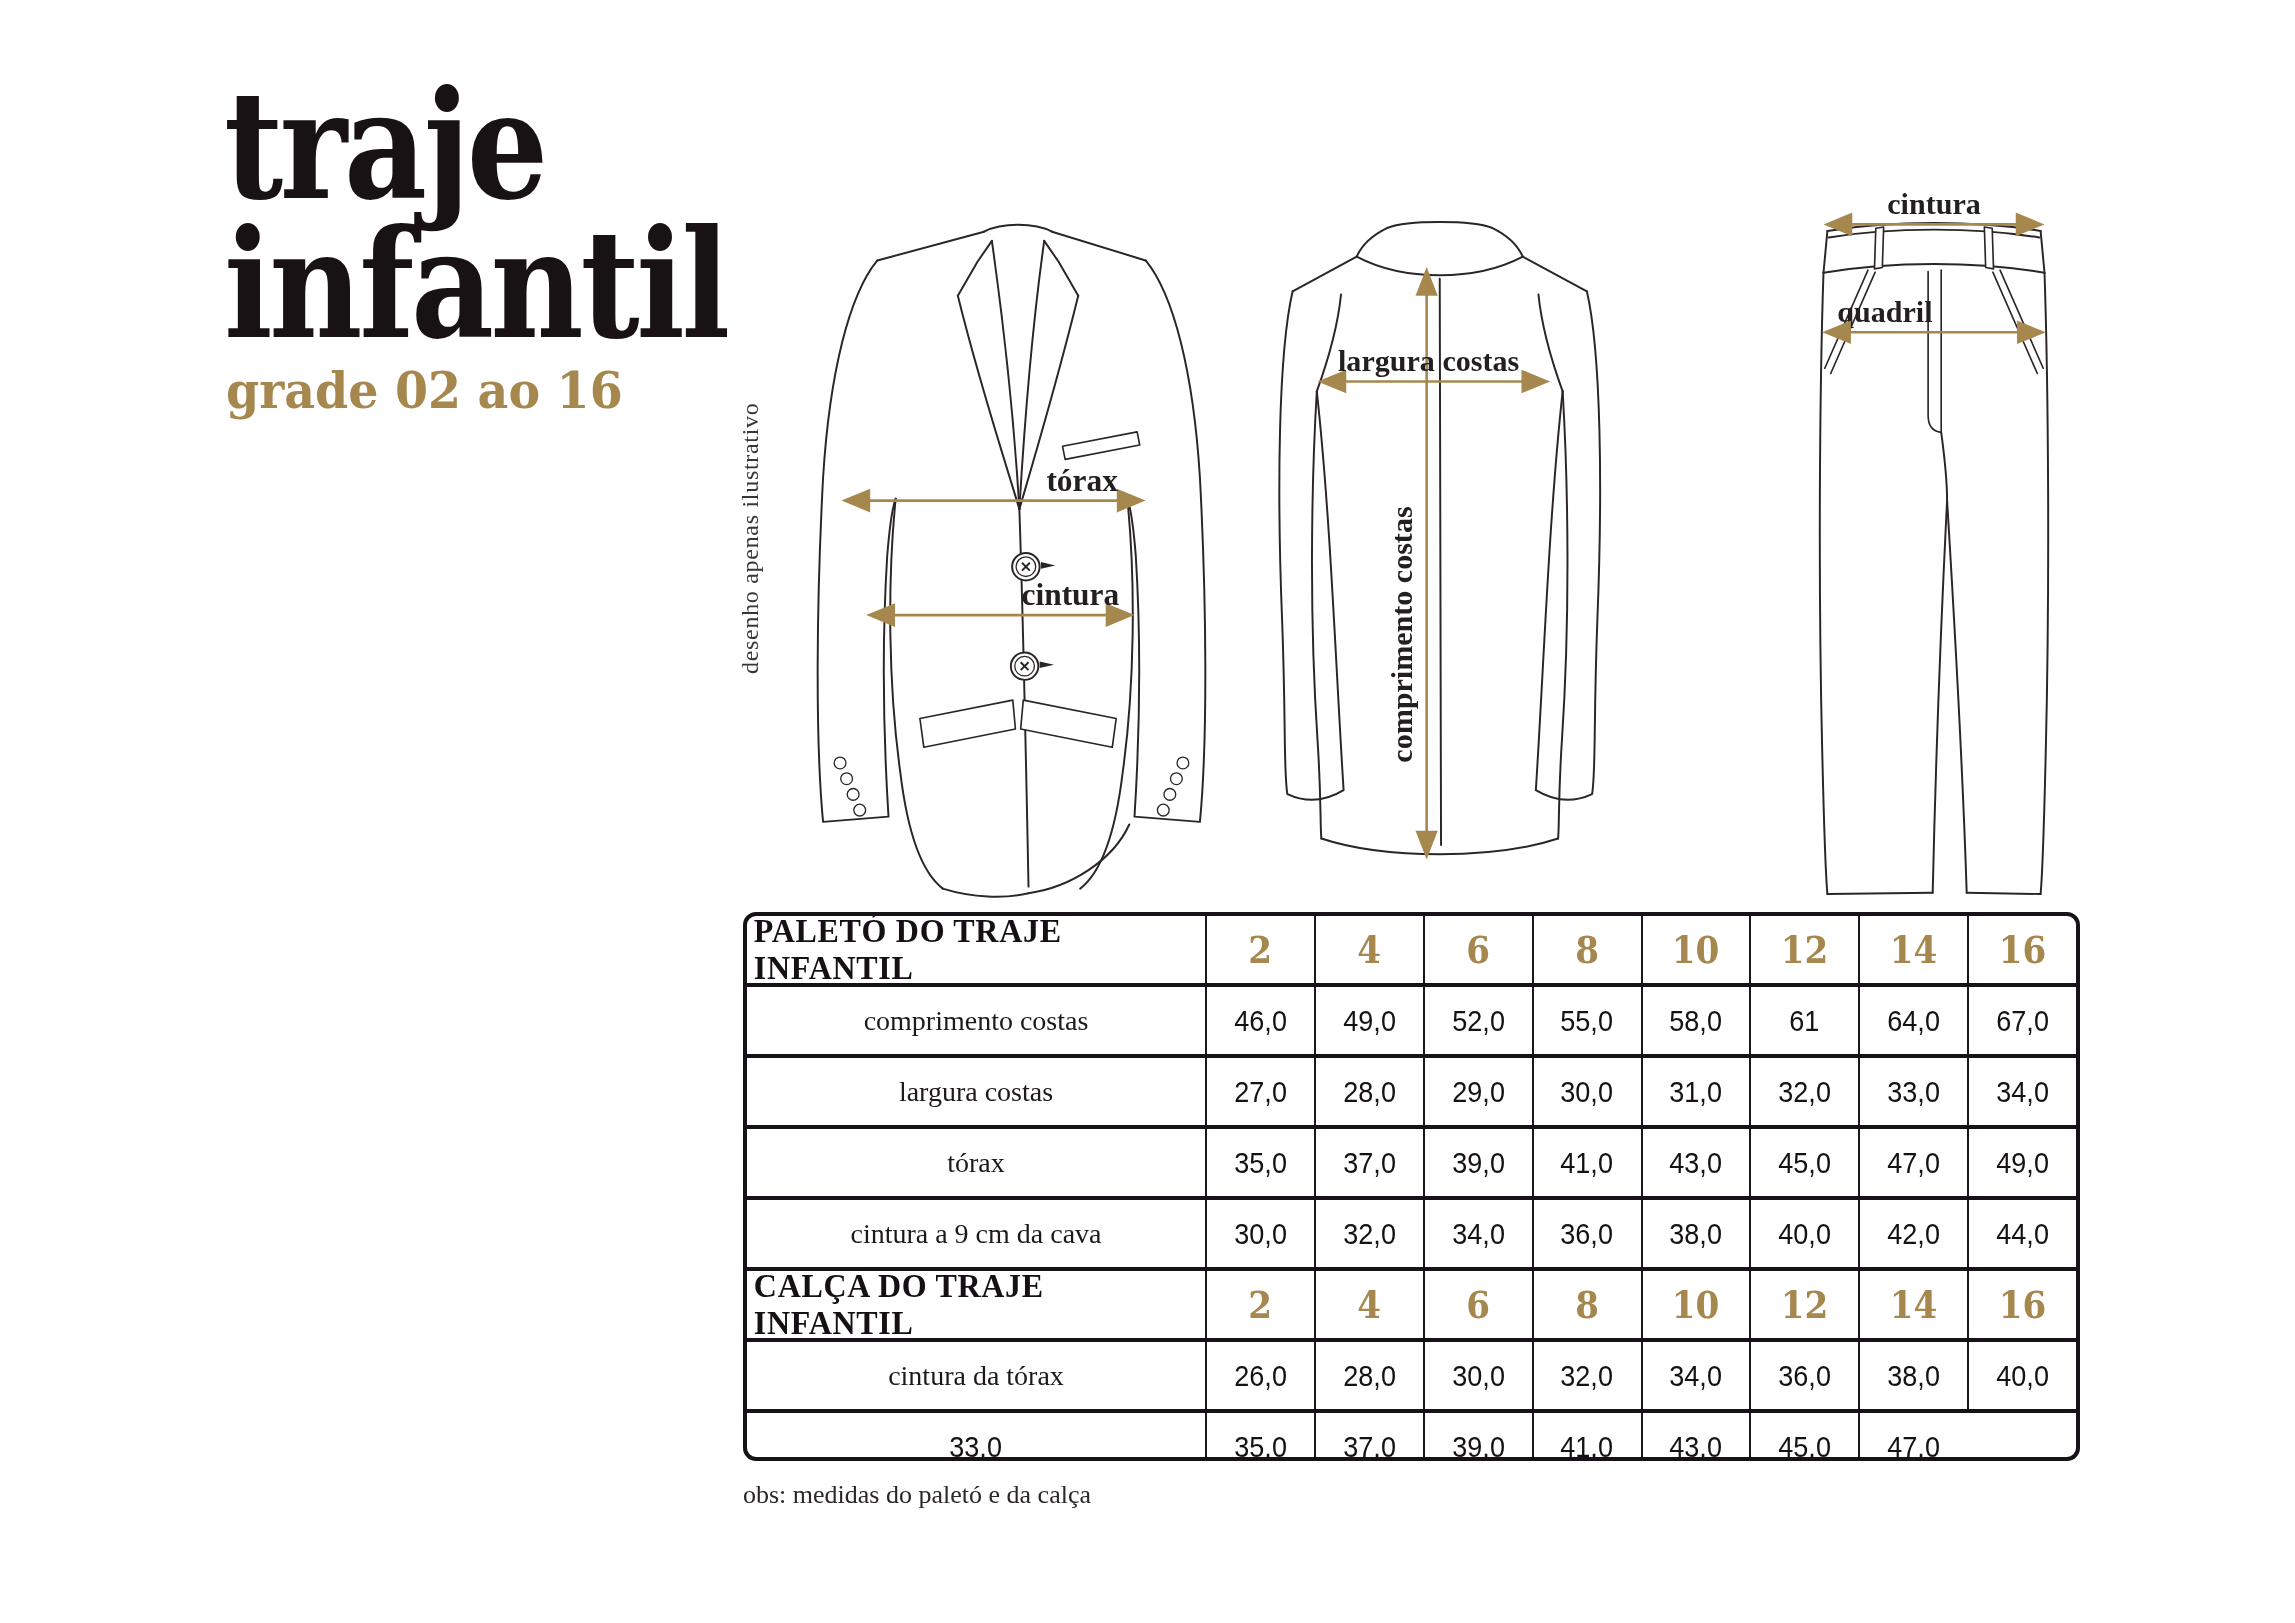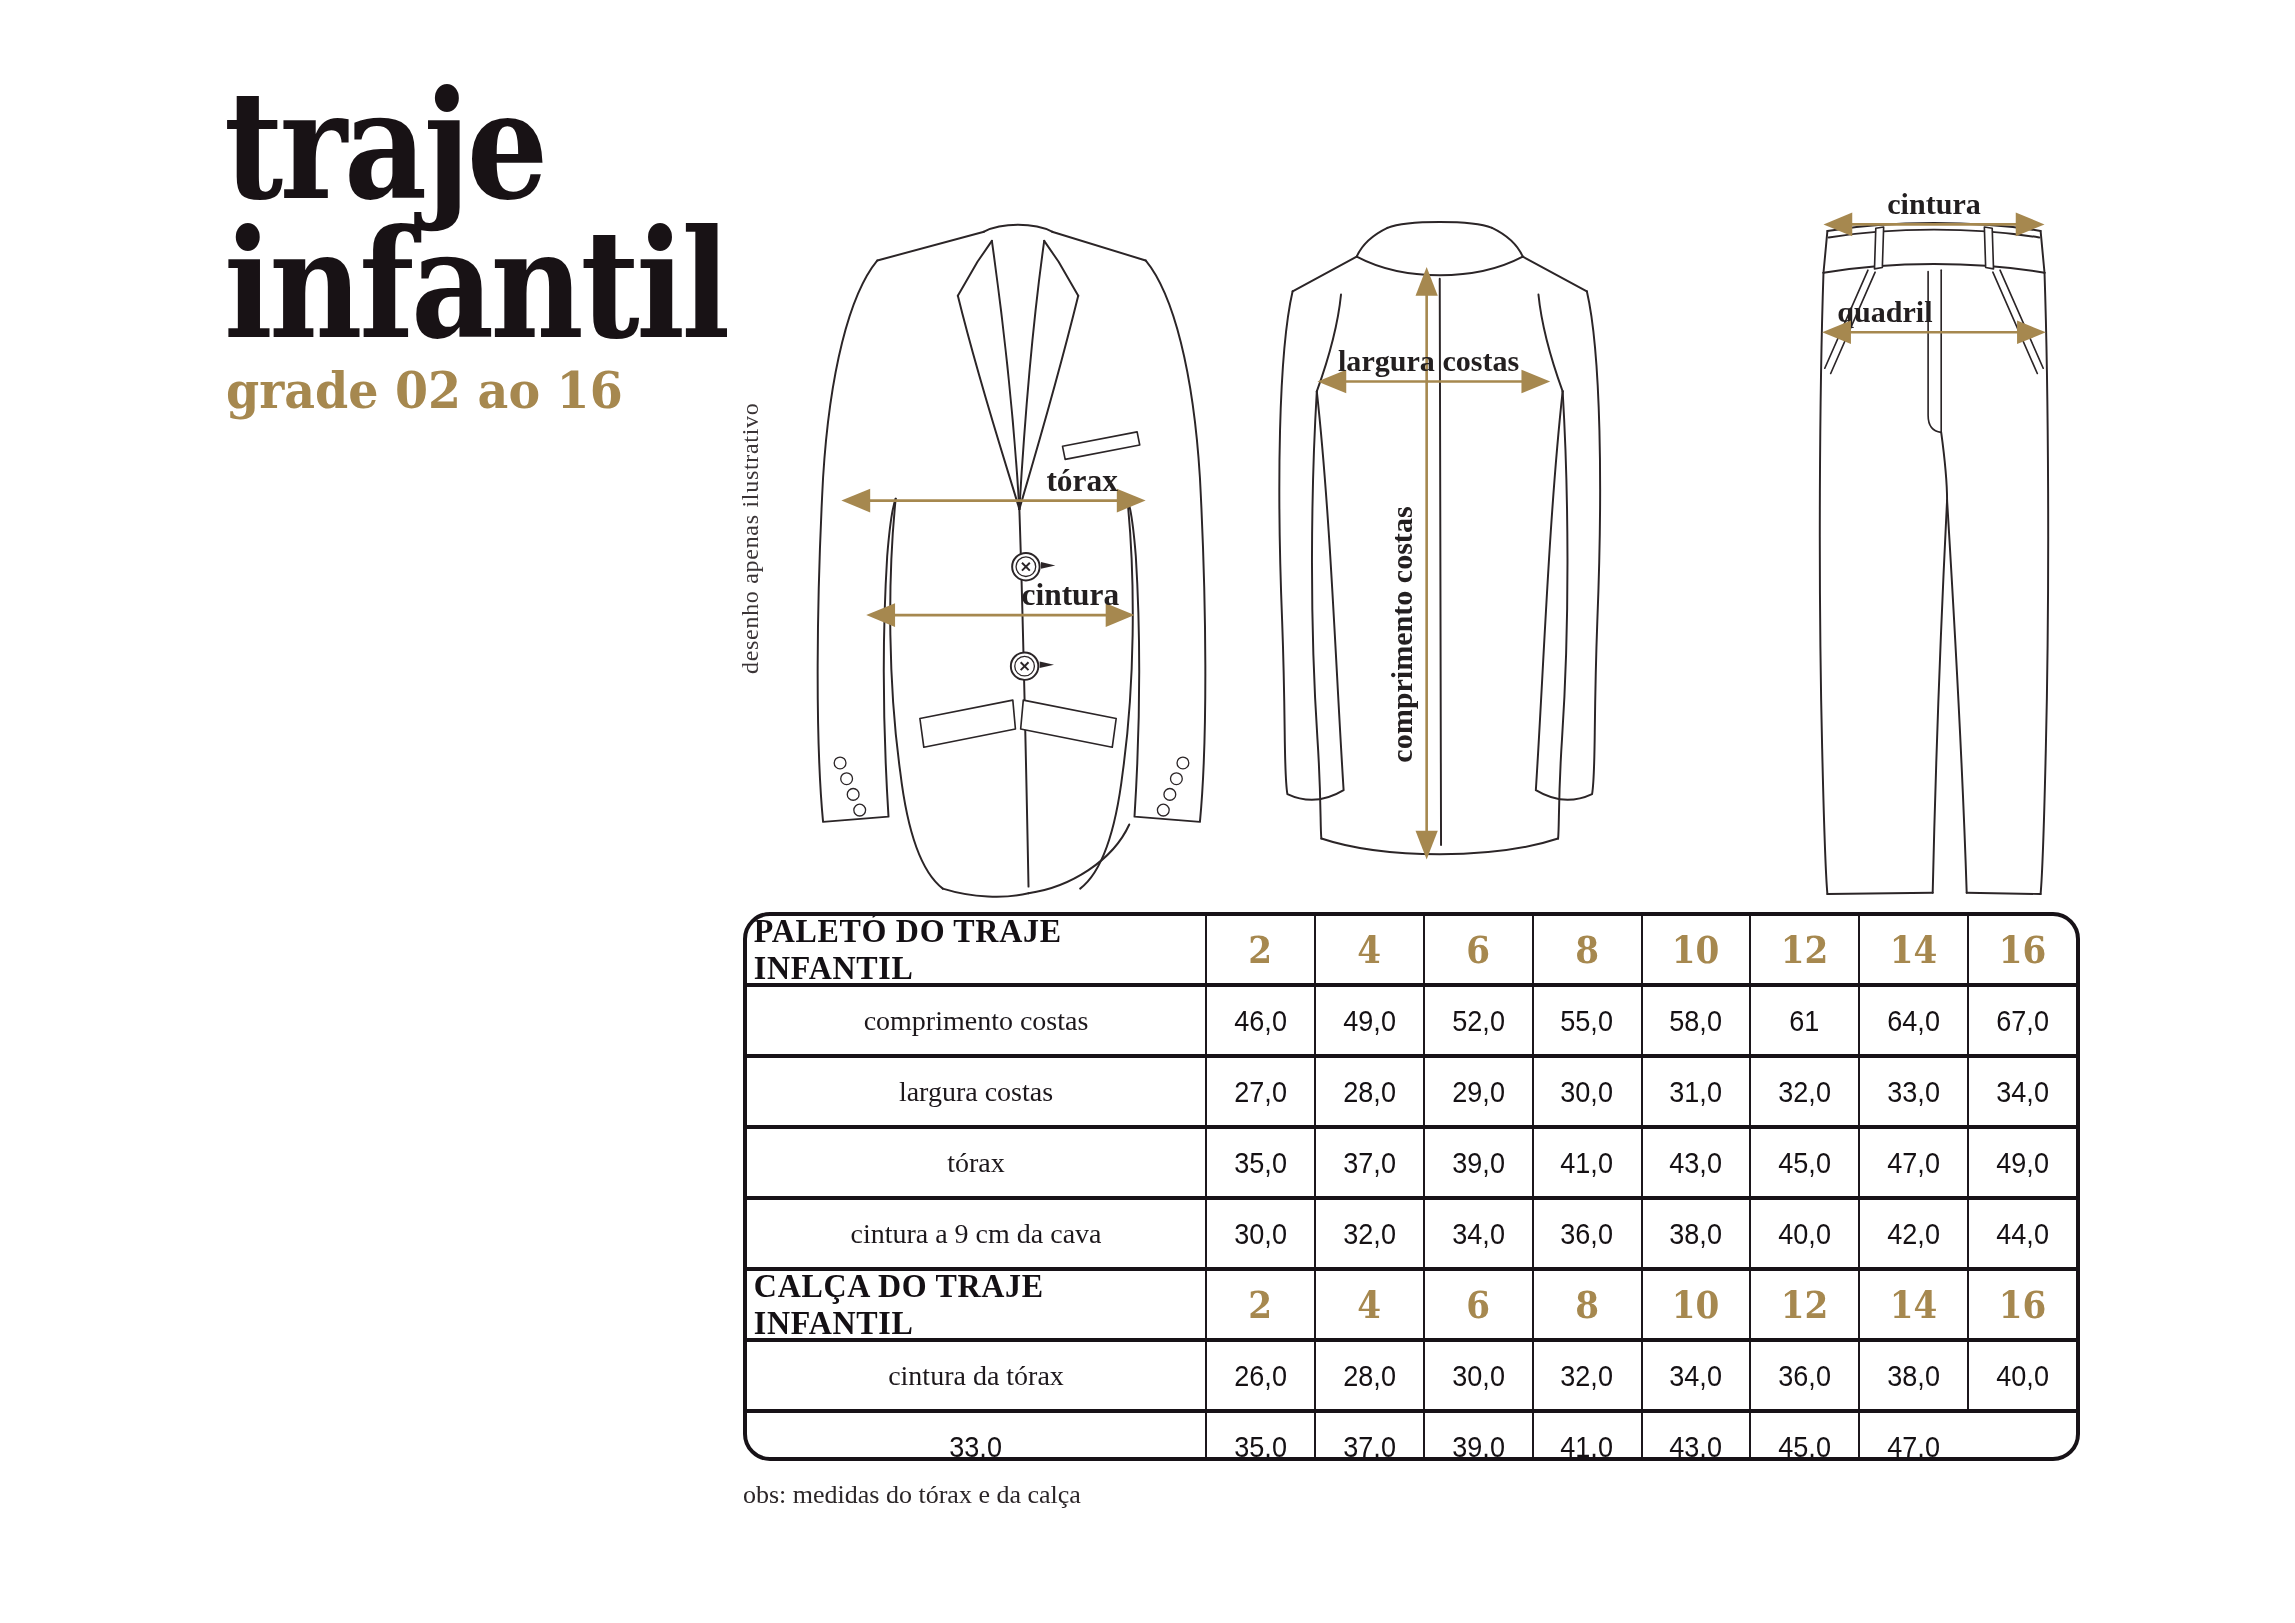--- a/index.html
+++ b/index.html
@@ -26,21 +26,21 @@
     writing-mode:vertical-rl;transform:rotate(180deg);
     font-family:"Liberation Serif", serif;font-size:24px;color:#3a3436;
     letter-spacing:0.7px;white-space:nowrap;
   }
   .diagram{position:absolute;}
   svg text{font-family:"Liberation Serif", serif;font-weight:bold;fill:#231f20;}
   
   .size-table{
     position:absolute;left:743px;top:912px;width:1337px;height:549px;
     box-sizing:border-box;border:4.6px solid #17121а;border:4.6px solid #171217;
-    border-radius:27px;overflow:hidden;background:#fff;
+    border-radius:13px;overflow:hidden;background:#fff;
   }
   .row{display:grid;grid-template-columns:458px repeat(8,1fr);height:67px;}
   .row + .row{border-top:4.6px solid #171217;}
   .c{display:flex;align-items:center;justify-content:center;overflow:hidden;}
   .c + .c{border-left:2px solid #1c171c;}
   .section-title{
     font-family:"Liberation Serif", serif;font-weight:bold;font-size:33px;
     letter-spacing:0.7px;color:#141014;transform:scaleX(0.97);
   }
   .size-num{
@@ -451,14 +451,14 @@
       </div>
     <div class="c">
         <span class="value">45,0</span>
       </div>
     <div class="c">
         <span class="value">47,0</span>
       </div>
   </div>
 </div>
 
-<div class="footnote">obs: medidas do tórax e da calça</div>
+<div class="footnote">obs: medidas do paletó e da calça</div>
 
 
 </body></html>

